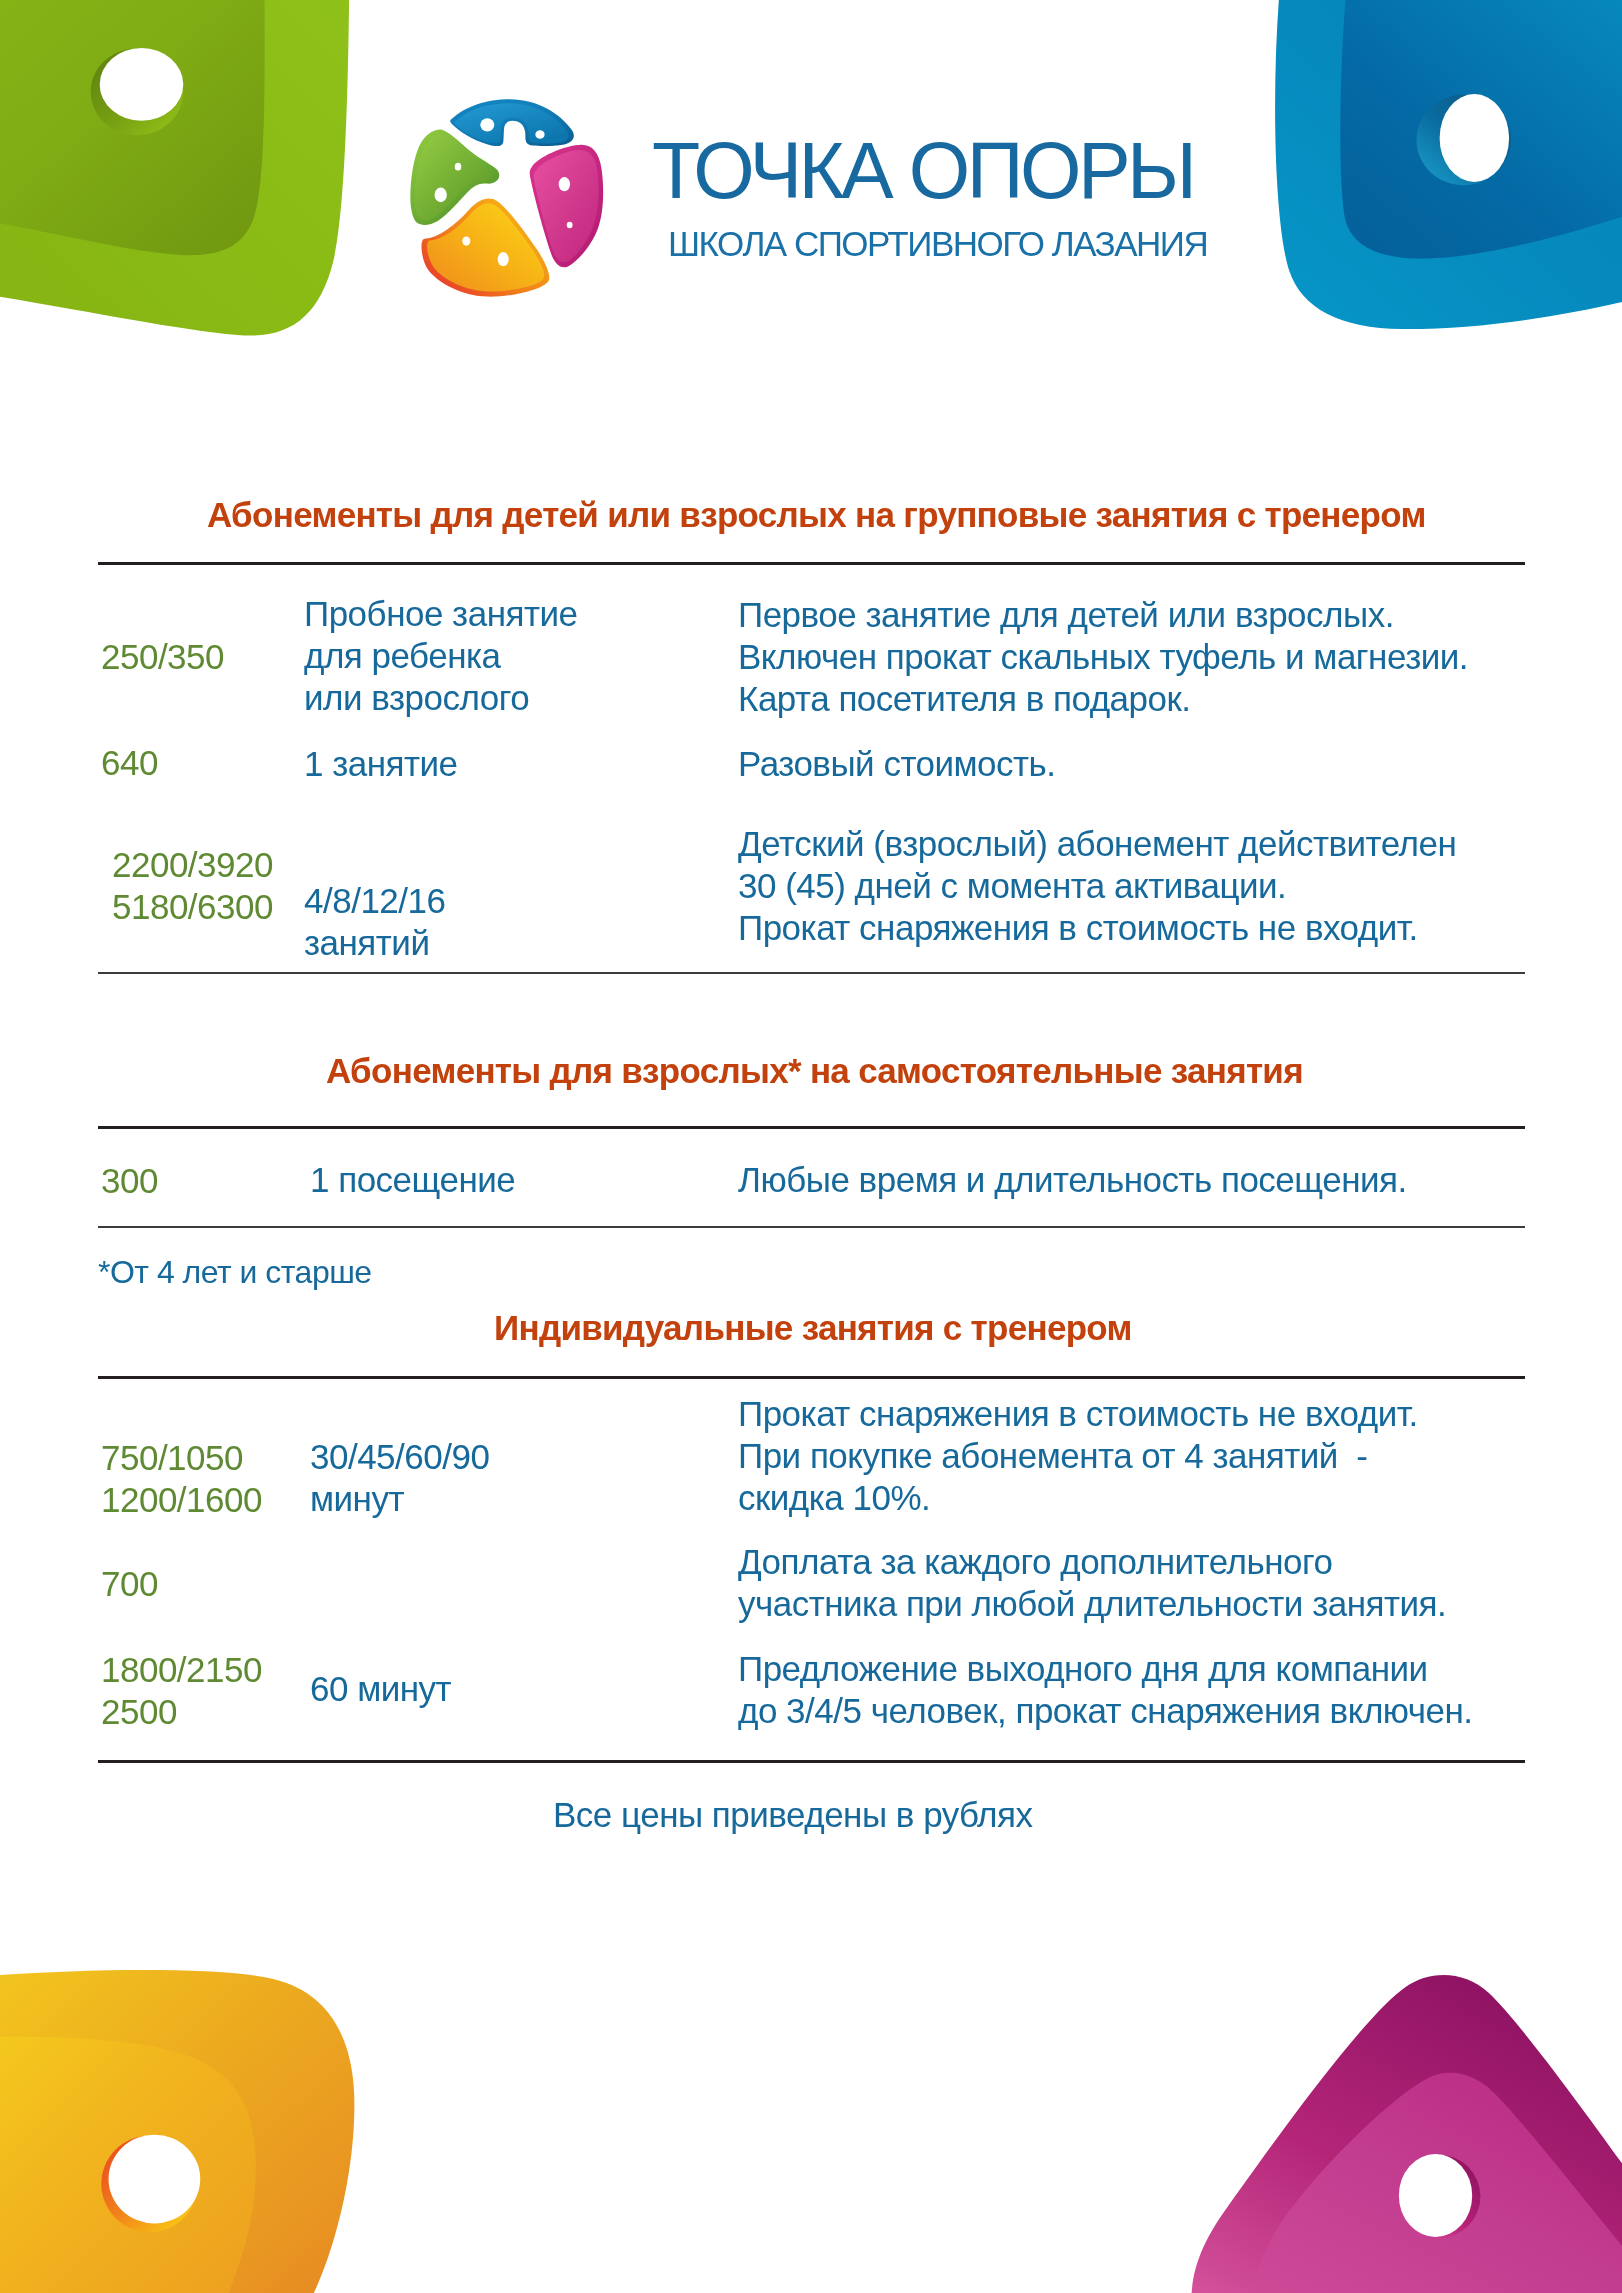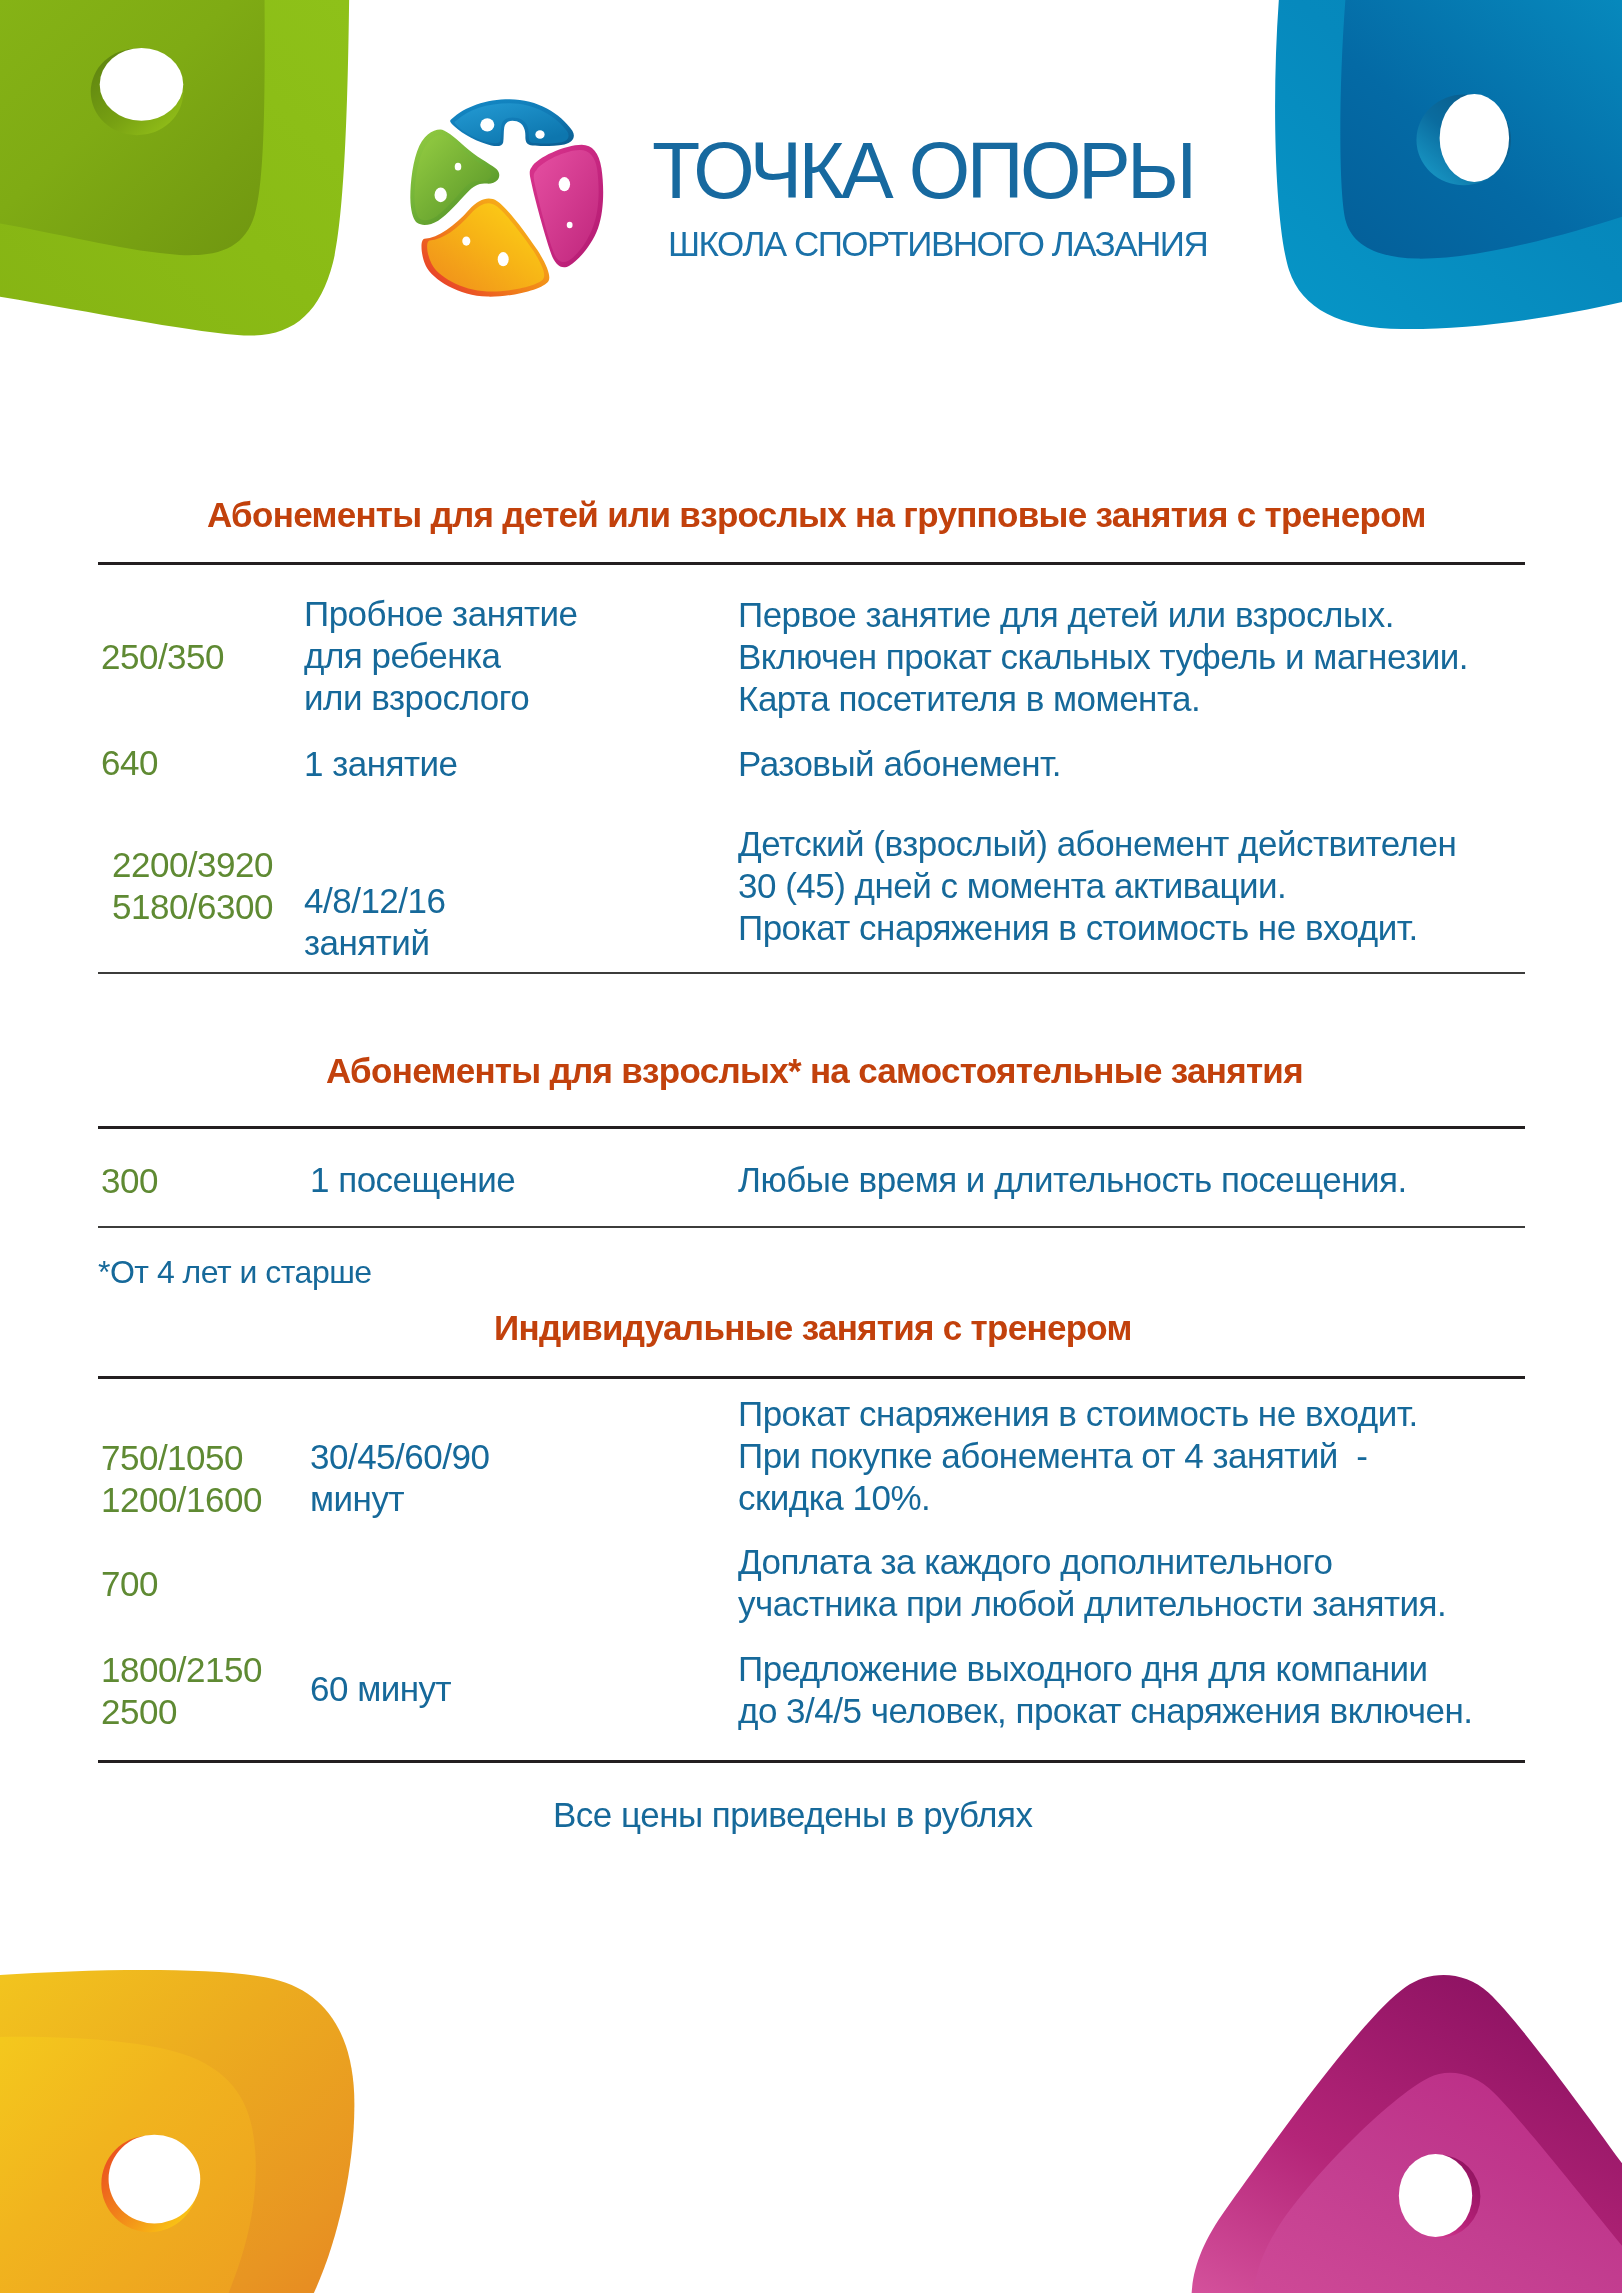--- a/index.html
+++ b/index.html
@@ -260,25 +260,25 @@
 
     <div class="sec-title" style="left:207px;top:497px">Абонементы для детей или взрослых на групповые занятия с тренером</div>
     <div class="rule" style="top:562px"></div>
 
     <div class="price" style="left:101px;top:636px;width:193px">250/350</div>
     <div class="cell" style="left:304px;top:593px">Пробное занятие
 для ребенка
 или взрослого</div>
     <div class="cell" style="left:738px;top:594px">Первое занятие для детей или взрослых.
 Включен прокат скальных туфель и магнезии.
-Карта посетителя в момента.</div>
+Карта посетителя в подарок.</div>
 
     <div class="price" style="left:101px;top:742px;width:193px">640</div>
     <div class="cell" style="left:304px;top:743px">1 занятие</div>
-    <div class="cell" style="left:738px;top:743px">Разовый абонемент.</div>
+    <div class="cell" style="left:738px;top:743px">Разовый стоимость.</div>
 
     <div class="price" style="left:112px;top:844px;width:193px">2200/3920
 5180/6300</div>
     <div class="cell" style="left:304px;top:880px">4/8/12/16
 занятий</div>
     <div class="cell" style="left:738px;top:823px">Детский (взрослый) абонемент действителен
 30 (45) дней с момента активации.
 Прокат снаряжения в стоимость не входит.</div>
 
     <div class="rule thin" style="top:972px"></div>

